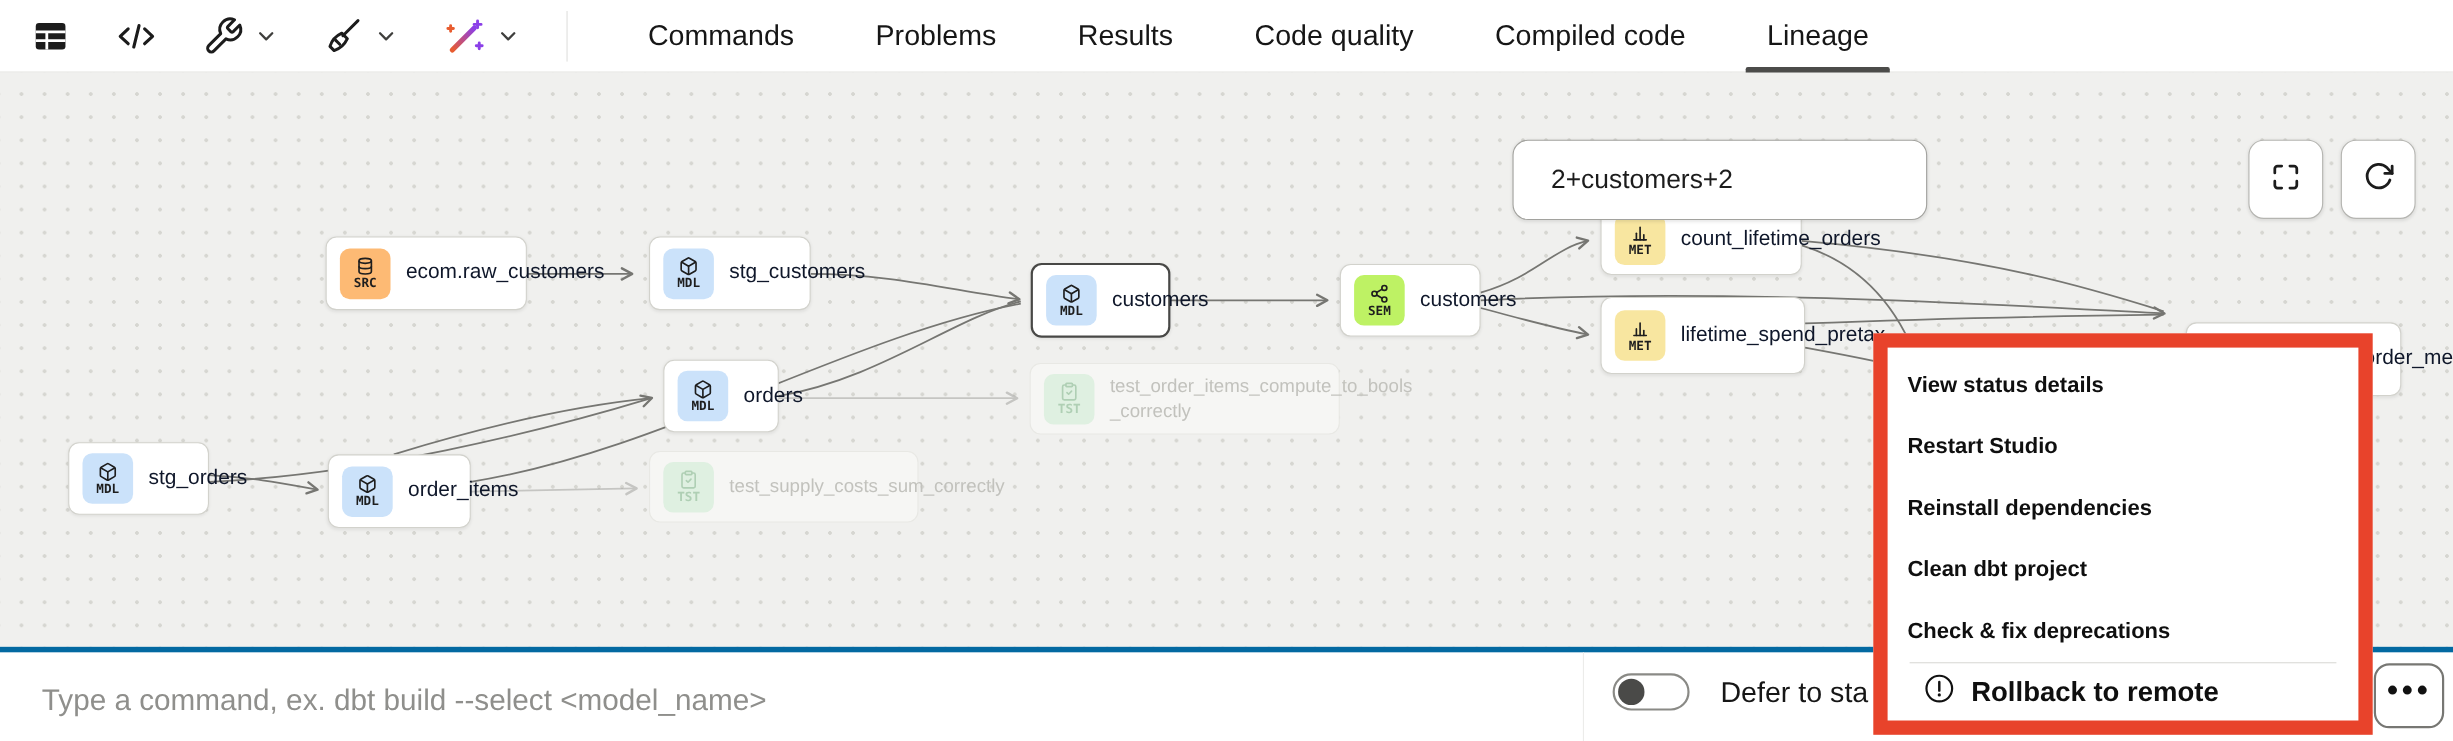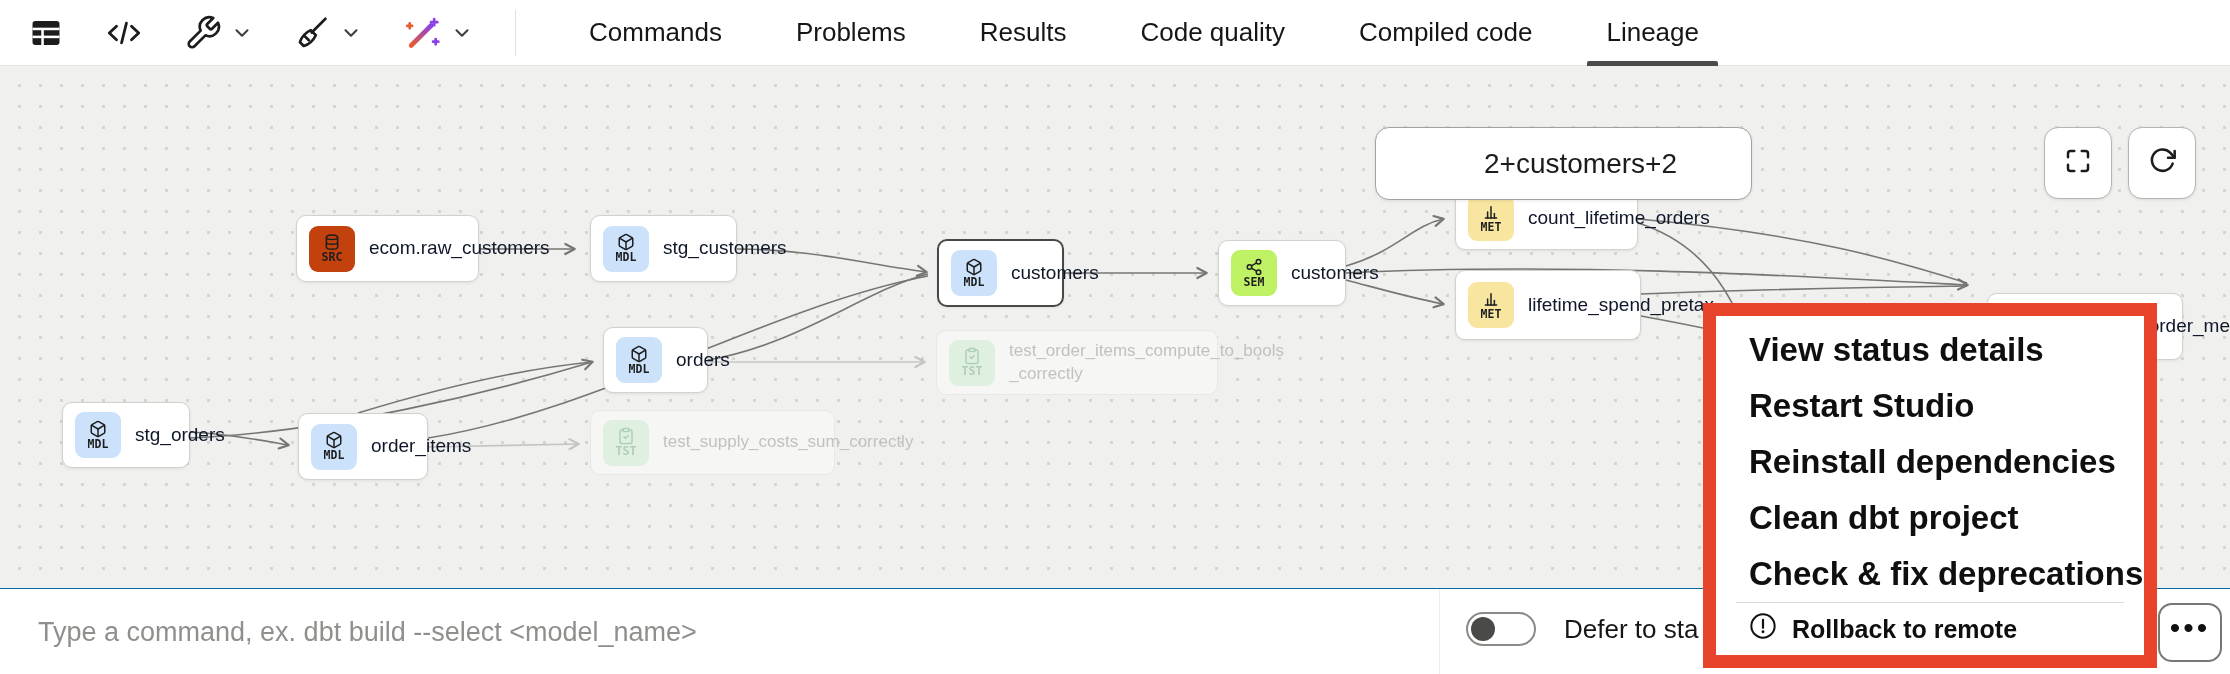--- a/index.html
+++ b/index.html
@@ -36,44 +36,44 @@
   .badge svg{display:block;}
   .badge-label{font-family:"DejaVu Sans Mono",monospace;font-size:11.5px;font-weight:bold;line-height:1;margin-top:1px;}
   .node.faded{background:#f6f6f4;border-color:#e8e8e4;box-shadow:none;}
   .node.faded .node-label{color:#c2c2bd;font-size:17px;font-weight:400;}
   .node.faded .badge{color:#afcfb4;}
 
   
   .selector-wrap{position:absolute;left:1375px;top:127px;height:73px;display:flex;align-items:stretch;
                  background:#fff;border:1.5px solid #a2a29e;border-radius:14px;overflow:hidden;
                  box-shadow:0 1px 3px rgba(30,30,30,.10);z-index:3;}
-  .selector-input{width:375px;border:none;outline:none;font-family:inherit;font-size:28px;color:#1c1c1c;
-                  padding:0 0 0 34px;background:transparent;text-align:center;}
+  .selector-input{width:375px;border:none;outline:none;font-family:inherit;font-size:24px;color:#1c1c1c;
+                  padding:0 0 0 34px;background:transparent;}
   .update-btn{display:flex;align-items:center;justify-content:center;width:233px;border:none;
               border-left:1.5px solid #a2a29e;background:#fff;font-family:inherit;font-size:28px;
               font-weight:600;color:#222;cursor:pointer;}
   .icon-btn{position:absolute;width:68px;height:72px;background:#fff;border:1.5px solid #b5b5b1;
             border-radius:14px;display:flex;align-items:center;justify-content:center;cursor:pointer;
             box-shadow:0 1px 3px rgba(30,30,30,.10);z-index:3;}
   .icon-btn.fullscreen{left:2044px;top:127px;}
   .icon-btn.refresh{left:2128px;top:127px;}
 
   
   .ctx-menu{position:absolute;left:1703px;top:303px;width:454px;height:365px;background:#fff;
             border:13px solid #e8432b;z-index:6;}
   .menu-list{padding:6px 0 0 0;}
-  .menu-item{height:56px;line-height:56px;padding-left:33px;font-size:33px;font-weight:600;color:#0f0f0f;
+  .menu-item{height:56px;line-height:56px;padding-left:18px;font-size:20px;font-weight:600;color:#0f0f0f;
              white-space:nowrap;cursor:pointer;}
   .menu-div{border-top:1.5px solid #dadad6;margin:0 20px;}
   .menu-rollback{height:52px;display:flex;align-items:center;gap:15px;padding-left:33px;
                  font-size:25px;font-weight:600;color:#0f0f0f;cursor:pointer;}
 
   
   .bottombar{position:absolute;left:0;top:588px;width:2230px;height:86px;background:#fff;
-             border-top:1px solid #0369a1;z-index:4;}
+             border-top:5px solid #0369a1;z-index:4;}
   .cmd-input{position:absolute;left:36px;top:0;height:86px;width:1380px;border:none;outline:none;
              background:transparent;font-family:inherit;font-size:27px;color:#1c1c1c;}
   .cmd-input::placeholder{color:#8f8f8c;}
   .bb-sep{position:absolute;left:1439px;top:0;width:1px;height:86px;background:#ececea;}
   .toggle{position:absolute;left:1466px;top:612px;width:70px;height:34px;border:2px solid #8a8a86;
           border-radius:17px;background:#fff;cursor:pointer;z-index:4;}
   .toggle .knob{position:absolute;left:3px;top:3px;width:24px;height:24px;border-radius:50%;background:#4a4a48;}
   .defer-label{position:absolute;left:1564px;top:614px;font-size:26px;color:#161616;z-index:4;white-space:nowrap;}
   .more-btn{position:absolute;left:2158px;top:603px;width:64px;height:59px;background:#fff;
             border:2px solid #777773;border-radius:14px;display:flex;align-items:center;justify-content:center;
@@ -143,21 +143,21 @@
           <g>
             <path d="M1641,294 C1770,289 1890,287 1967,286" class="edge"></path>
           </g>
           <g>
             <path d="M1641,316 C1690,325 1725,332 1745,338" class="edge"></path>
           </g>
         </g>
     </svg>
     <div id="node-layer">
         <div class="node" style="left: 296px; top: 215px; width: 183px; height: 67px;">
-          <span class="badge" style="background: #c2410c;">
+          <span class="badge" style="background: #fdba74;">
             <svg width="18" height="18" viewBox="0 0 24 24" fill="none" stroke="currentColor" stroke-width="2">
               <ellipse cx="12" cy="5.5" rx="7.5" ry="3"></ellipse>
               <path d="M4.5 5.5v13c0 1.7 3.4 3 7.5 3s7.5-1.3 7.5-3v-13"></path>
               <path d="M4.5 12c0 1.7 3.4 3 7.5 3s7.5-1.3 7.5-3"></path>
             </svg>
             <span class="badge-label">SRC</span>
           </span>
           <span class="node-label">ecom.raw_customers</span>
         </div>
         <div class="node" style="left: 590px; top: 215px; width: 147px; height: 67px;">

